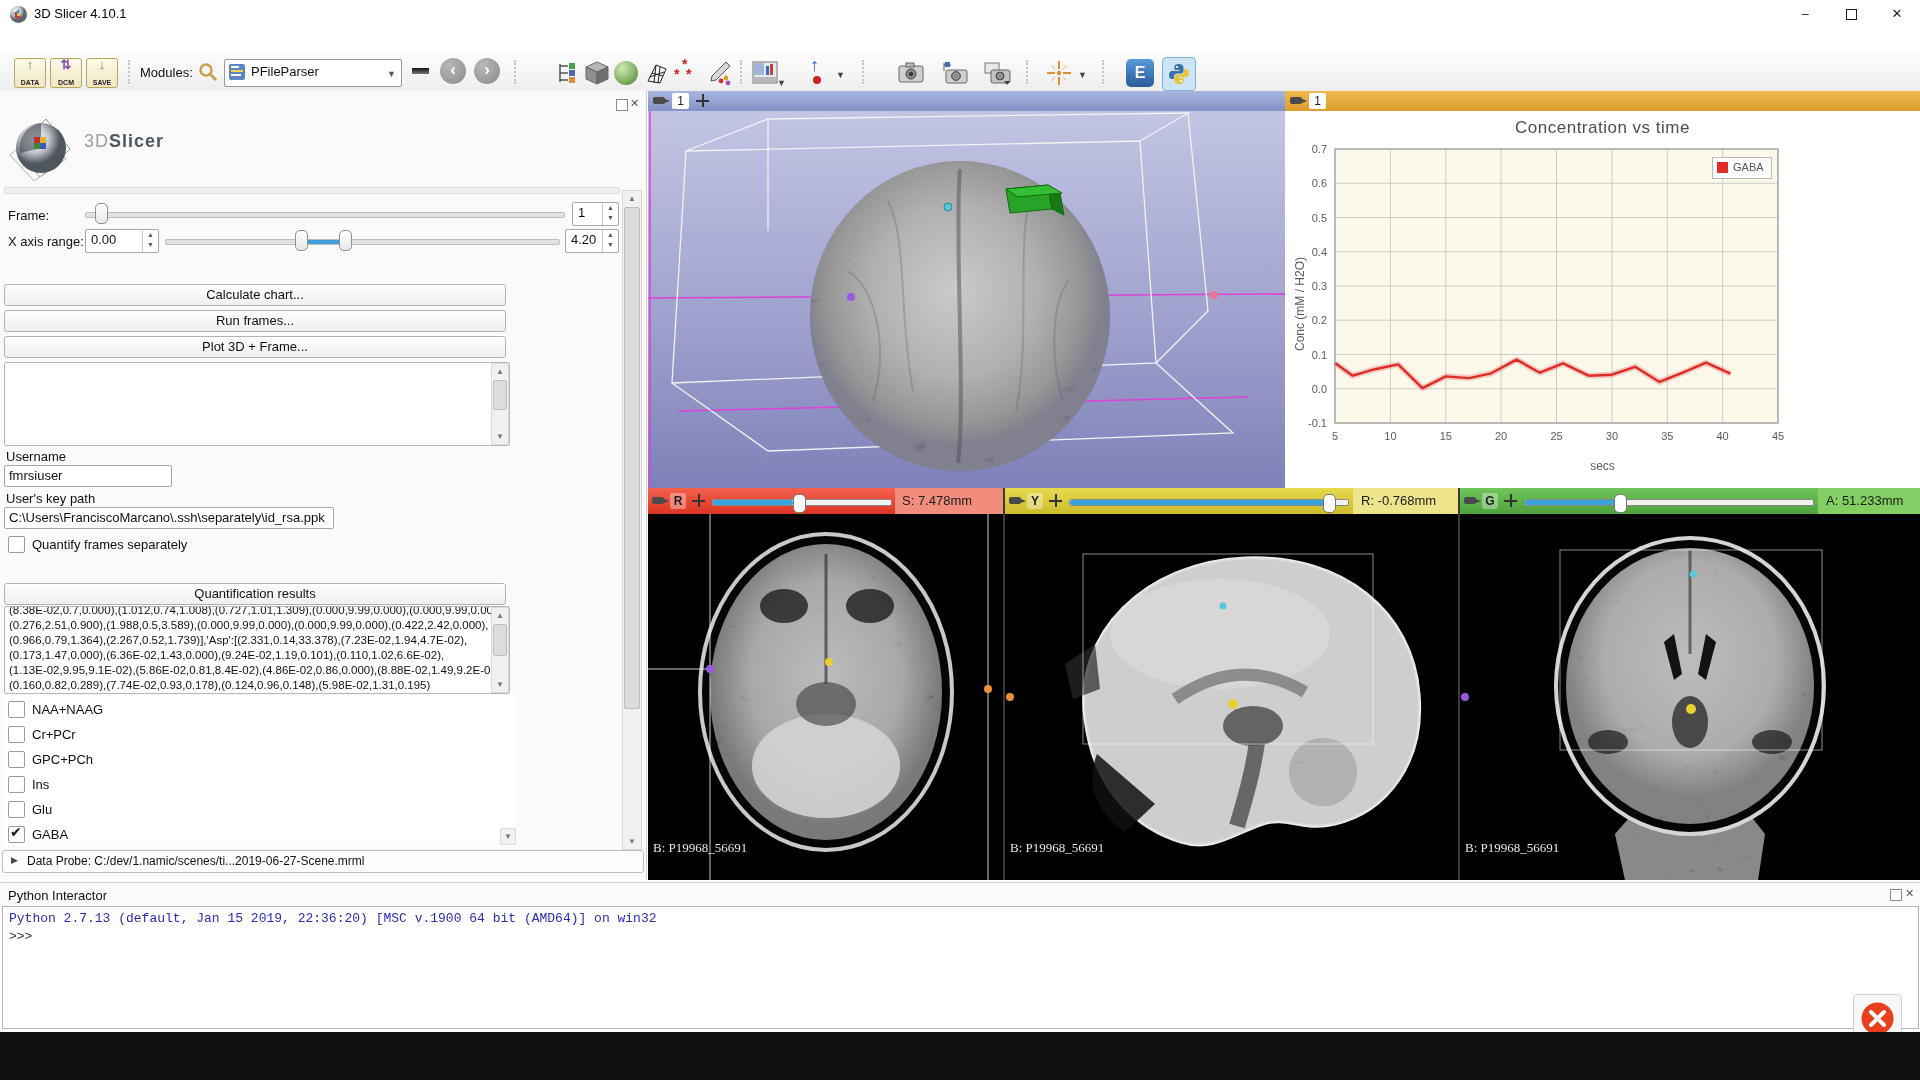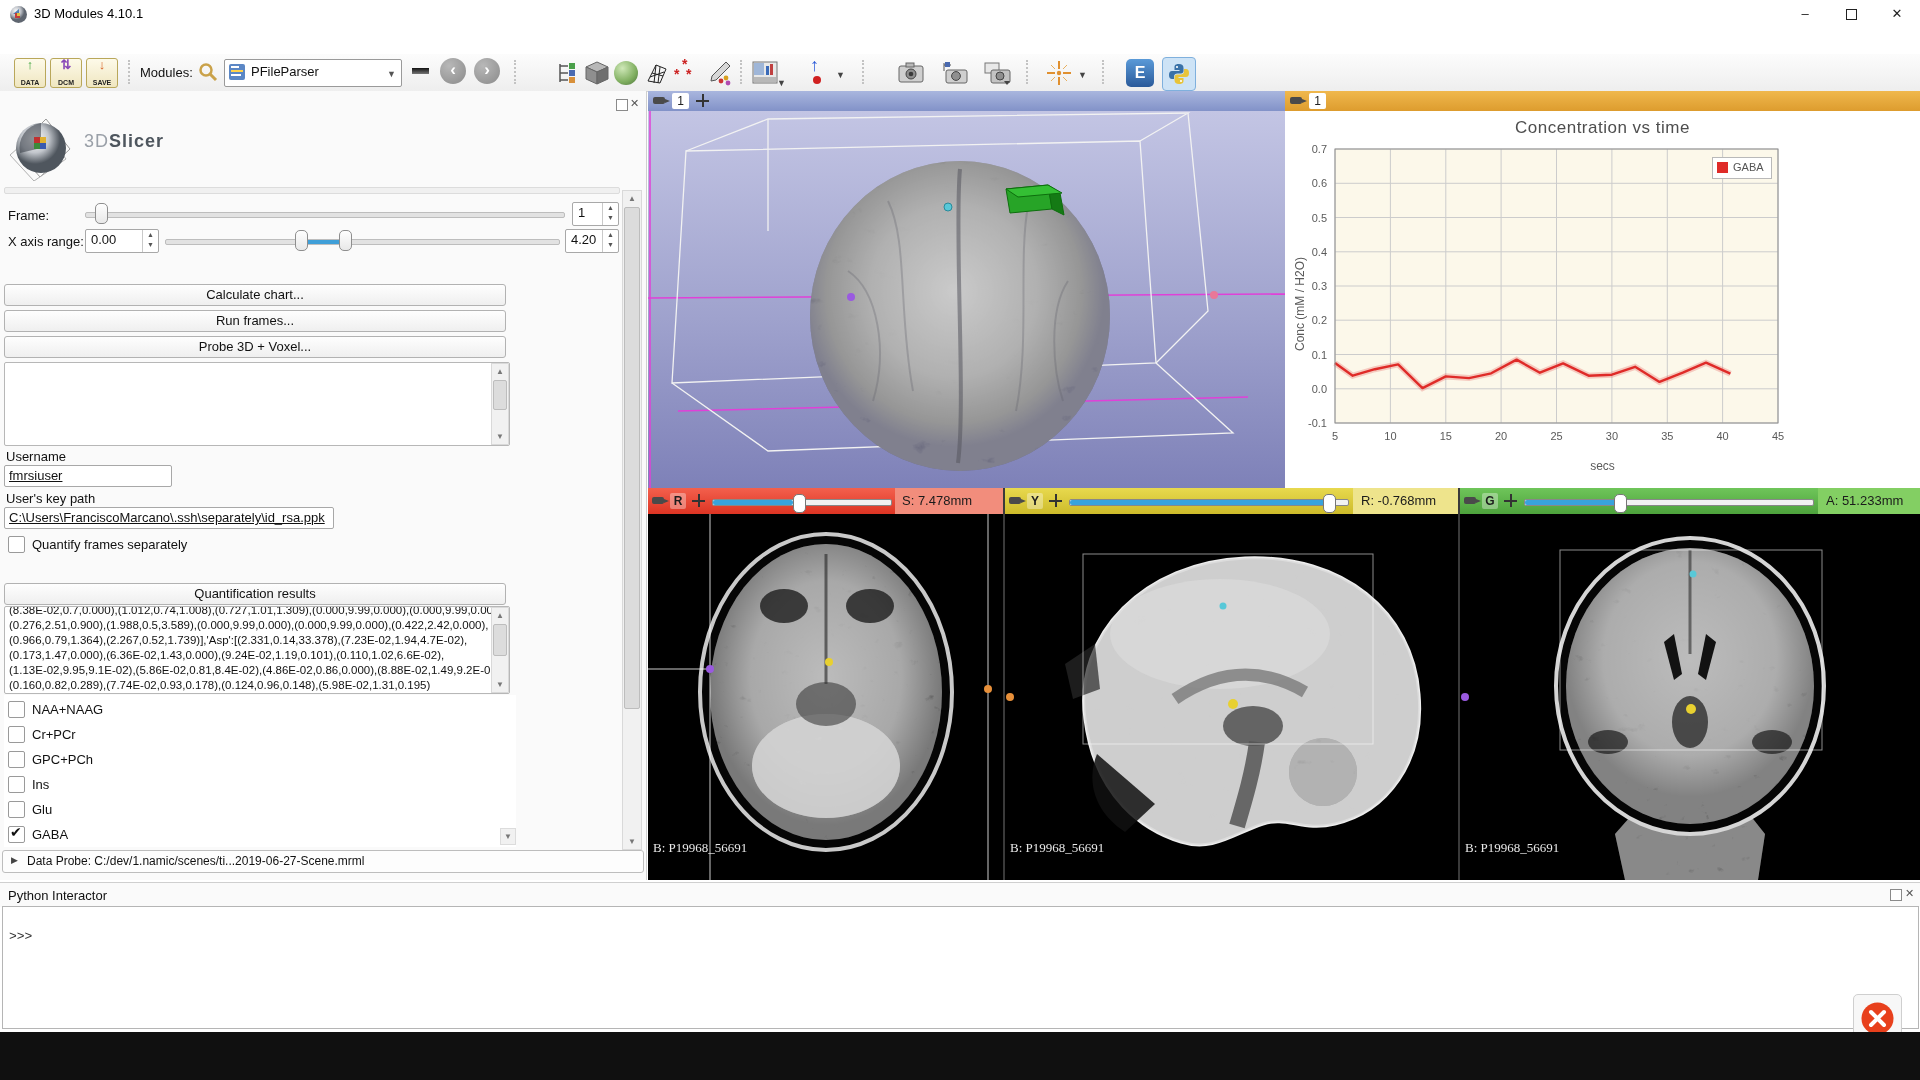--- a/index.html
+++ b/index.html
@@ -20,21 +20,21 @@
   .folder-ic .cap{position:absolute;bottom:1px;left:0;right:0;font-size:7px;font-weight:bold;color:#222;}
   .folder-ic .arr{position:absolute;top:-1px;left:0;right:0;font-size:13px;font-weight:bold;line-height:14px;}
   .roundnav{width:26px;height:26px;border-radius:50%;background:radial-gradient(circle at 35% 30%,#b8b8b8,#8a8a8a);color:#fff;text-align:center;line-height:24px;font-size:17px;font-weight:bold;}
   .combo{height:26px;background:#fff;border:1px solid #9a9a9a;border-radius:2px;}
   .combo .carr{position:absolute;right:5px;top:9px;font-size:9px;color:#555;}
   .mini-arrow{font-size:9px;color:#444;}
   
   .lpanel{left:0;top:91px;width:646px;height:789px;background:#fafafa;border-right:1px solid #cfcfcf;}
   .lbl{font-size:13px;color:#111;}
   .pbtn{background:linear-gradient(#fefefe,#efefef);border:1px solid #b2b2b2;border-radius:3px;text-align:center;font-size:13px;color:#111;line-height:20px;}
-  .input{background:#fff;border:1px solid #a8a8a8;border-radius:2px;font-size:13px;color:#111;padding:0 4px;line-height:20px;white-space:nowrap;overflow:hidden;text-decoration:underline;}
+  .input{background:#fff;border:1px solid #a8a8a8;border-radius:2px;font-size:13px;color:#111;padding:0 4px;line-height:20px;white-space:nowrap;overflow:hidden;}
   .spin{background:#fff;border:1px solid #a8a8a8;border-radius:2px;}
   .spin .val{position:absolute;left:5px;top:2px;font-size:13px;}
   .spin .arrs{position:absolute;right:0px;top:0;width:15px;height:100%;border-left:1px solid #c9c9c9;text-align:center;font-size:7px;color:#555;line-height:10px;}
   .txtarea{background:#fff;border:1px solid #b7b7b7;border-radius:2px;overflow:hidden;}
   .mono-ish{font-size:12px;line-height:17px;white-space:pre;color:#111;}
   .sb-v{background:#f1f1f1;border:1px solid #d9d9d9;}
   .sb-arr{position:absolute;left:0;right:0;height:15px;text-align:center;font-size:8px;color:#777;line-height:15px;background:#f1f1f1;}
   .sb-thumb{position:absolute;left:1px;right:1px;background:#dcdcdc;border:1px solid #bdbdbd;border-radius:2px;}
   .cb{width:15px;height:15px;background:#fff;border:1px solid #9a9a9a;border-radius:2px;}
   .cb.checked::after{content:"\2714";position:absolute;left:1px;top:-3px;font-size:14px;color:#111;}
@@ -84,21 +84,21 @@
             <stop offset="0%" stop-color="#fdfdfd"></stop>
             <stop offset="60%" stop-color="#b9bdc4"></stop>
             <stop offset="100%" stop-color="#5f6670"></stop>
           </radialGradient>
         </defs>
       <circle cx="9.5" cy="9.5" r="8.5" fill="url(#lg1)"></circle>
         <path d="M4 9 L10 4 L10 9 Z" fill="#3a6ea8" opacity=".85"></path>
         <rect x="6" y="8" width="5" height="5" fill="#c23c3c"></rect>
         <rect x="8" y="8" width="3" height="3" fill="#e0c040"></rect>
     </svg>
-    <div class="abs title-text">3D Modules 4.10.1</div>
+    <div class="abs title-text">3D Slicer 4.10.1</div>
     <div class="abs winbtn" style="left:1782px">–</div>
     <div class="abs winbtn" style="left:1828px"><span class="maxglyph"></span></div>
     <div class="abs winbtn" style="left:1874px">✕</div>
   </div>
 
 
   <div class="abs toolbar">
     <div class="abs tbtn folder-ic" style="left:14px">
       <div class="arr" style="color:#2e9e2e">↑</div>
       <div class="cap">DATA</div>
@@ -283,21 +283,21 @@
       <div class="abs slider-handle" style="left:33%"></div>
       <div class="abs slider-handle" style="left:44%"></div>
     </div>
     <div class="abs spin" style="left:565px;top:138px;width:52px;height:22px">
       <div class="val">4.20</div>
       <div class="arrs">▲<br>▼</div>
     </div>
 
     <div class="abs pbtn" style="left:4px;top:193px;width:500px;height:20px">Calculate chart...</div>
     <div class="abs pbtn" style="left:4px;top:219px;width:500px;height:20px">Run frames...</div>
-    <div class="abs pbtn" style="left:4px;top:245px;width:500px;height:20px">Probe 3D + Voxel...</div>
+    <div class="abs pbtn" style="left:4px;top:245px;width:500px;height:20px">Plot 3D + Frame...</div>
 
     <div class="abs txtarea" style="left:4px;top:271px;width:504px;height:82px">
       <div class="abs sb-v" style="right:0;top:0;width:16px;height:80px">
         <div class="sb-arr" style="top:0">▲</div>
         <div class="sb-thumb" style="top:16px;height:28px"></div>
         <div class="sb-arr" style="bottom:0">▼</div>
       </div>
     </div>
 
     <div class="abs lbl" style="left:6px;top:358px">Username</div>
@@ -612,20 +612,21 @@
     </svg>
     <div class="abs corner-label" style="left:5px;top:352px">B: P19968_56691</div>
   </div>
 
   <div class="abs py-head">
     <div class="abs lbl" style="left:8px;top:5px">Python Interactor</div>
     <div class="abs" style="left:1890px;top:6px;width:10px;height:10px;border:1px solid #8a8a8a;background:#fff"></div>
     <div class="abs" style="left:1905px;top:4px;font-size:11px;color:#555">✕</div>
   </div>
   <div class="abs py-console">
+    <div style="position:absolute;left:6px;top:3px;color:#2b2bb4">Python 2.7.13 (default, Jan 15 2019, 22:36:20) [MSC v.1900 64 bit (AMD64)] on win32</div>
     <div style="position:absolute;left:6px;top:21px;color:#333">&gt;&gt;&gt;</div>
   </div>
 
   <div class="abs toast">
     <svg style="position:absolute;left:6px;top:6px" width="35" height="35" viewBox="0 0 35 35">
       <circle cx="17.5" cy="17.5" r="16" fill="#e8401c"></circle>
       <g stroke="#fff" stroke-width="4" stroke-linecap="round">
           <line x1="11" y1="11" x2="24" y2="24"></line>
           <line x1="24" y1="11" x2="11" y2="24"></line>
         </g>

